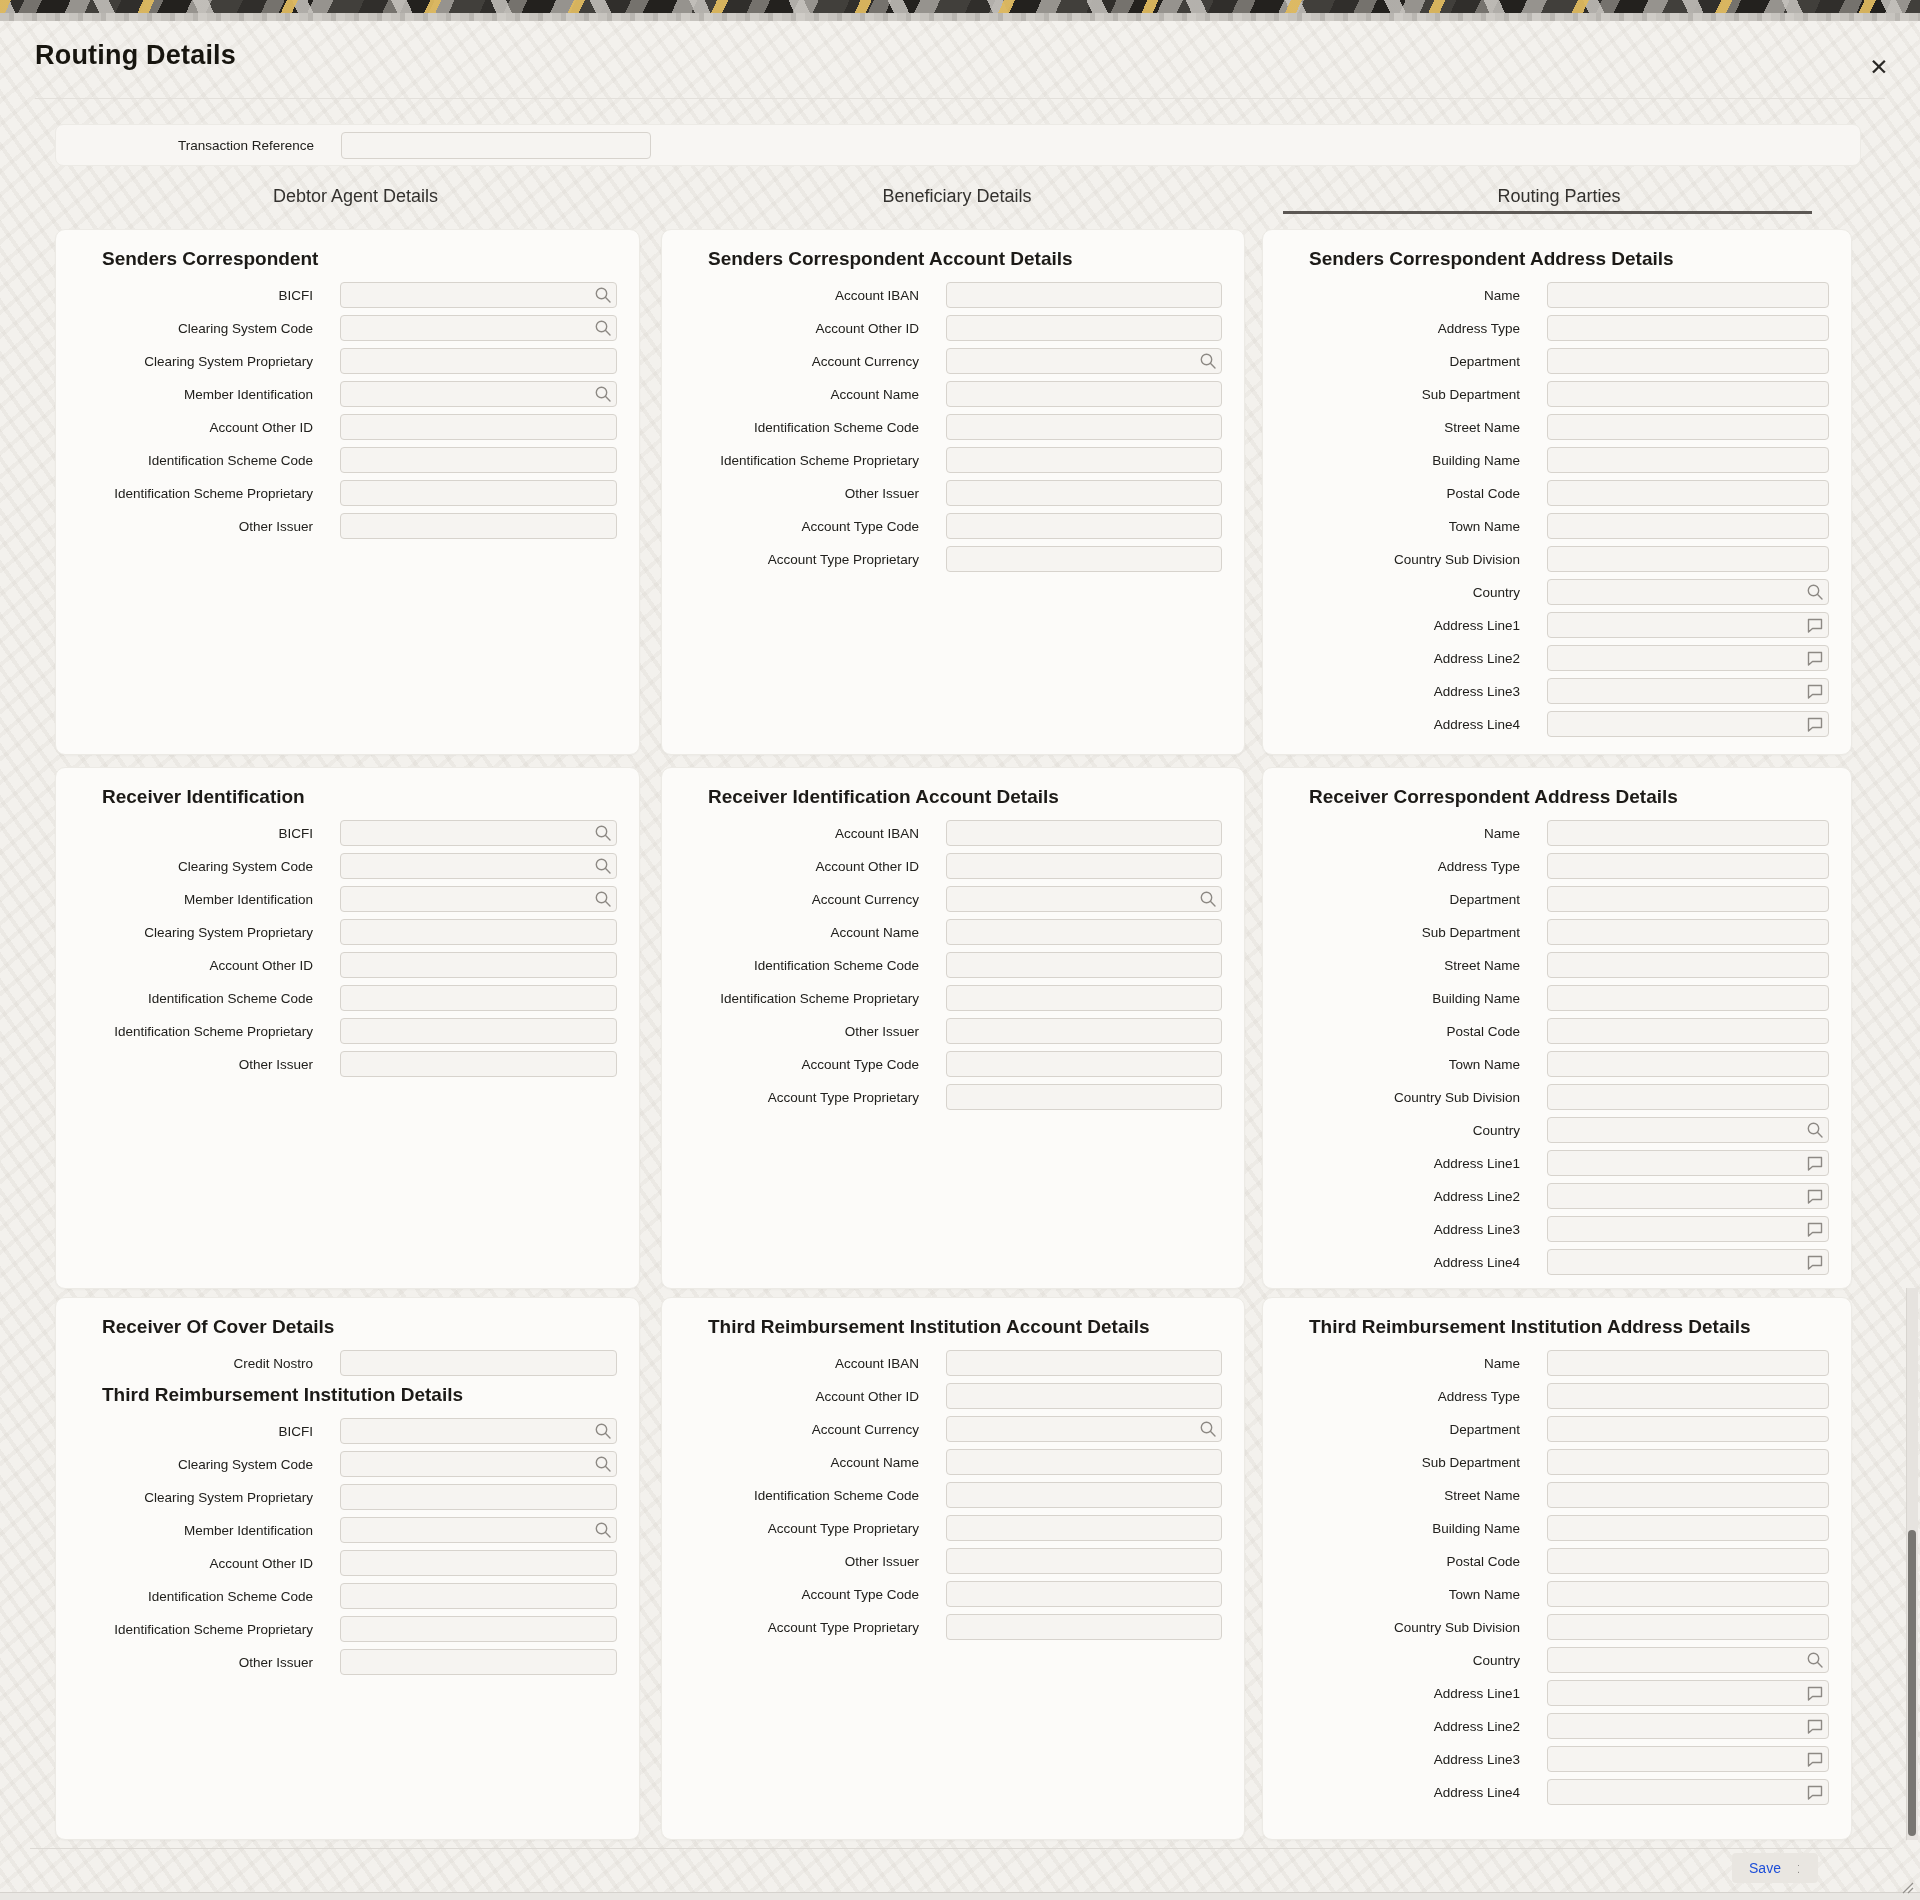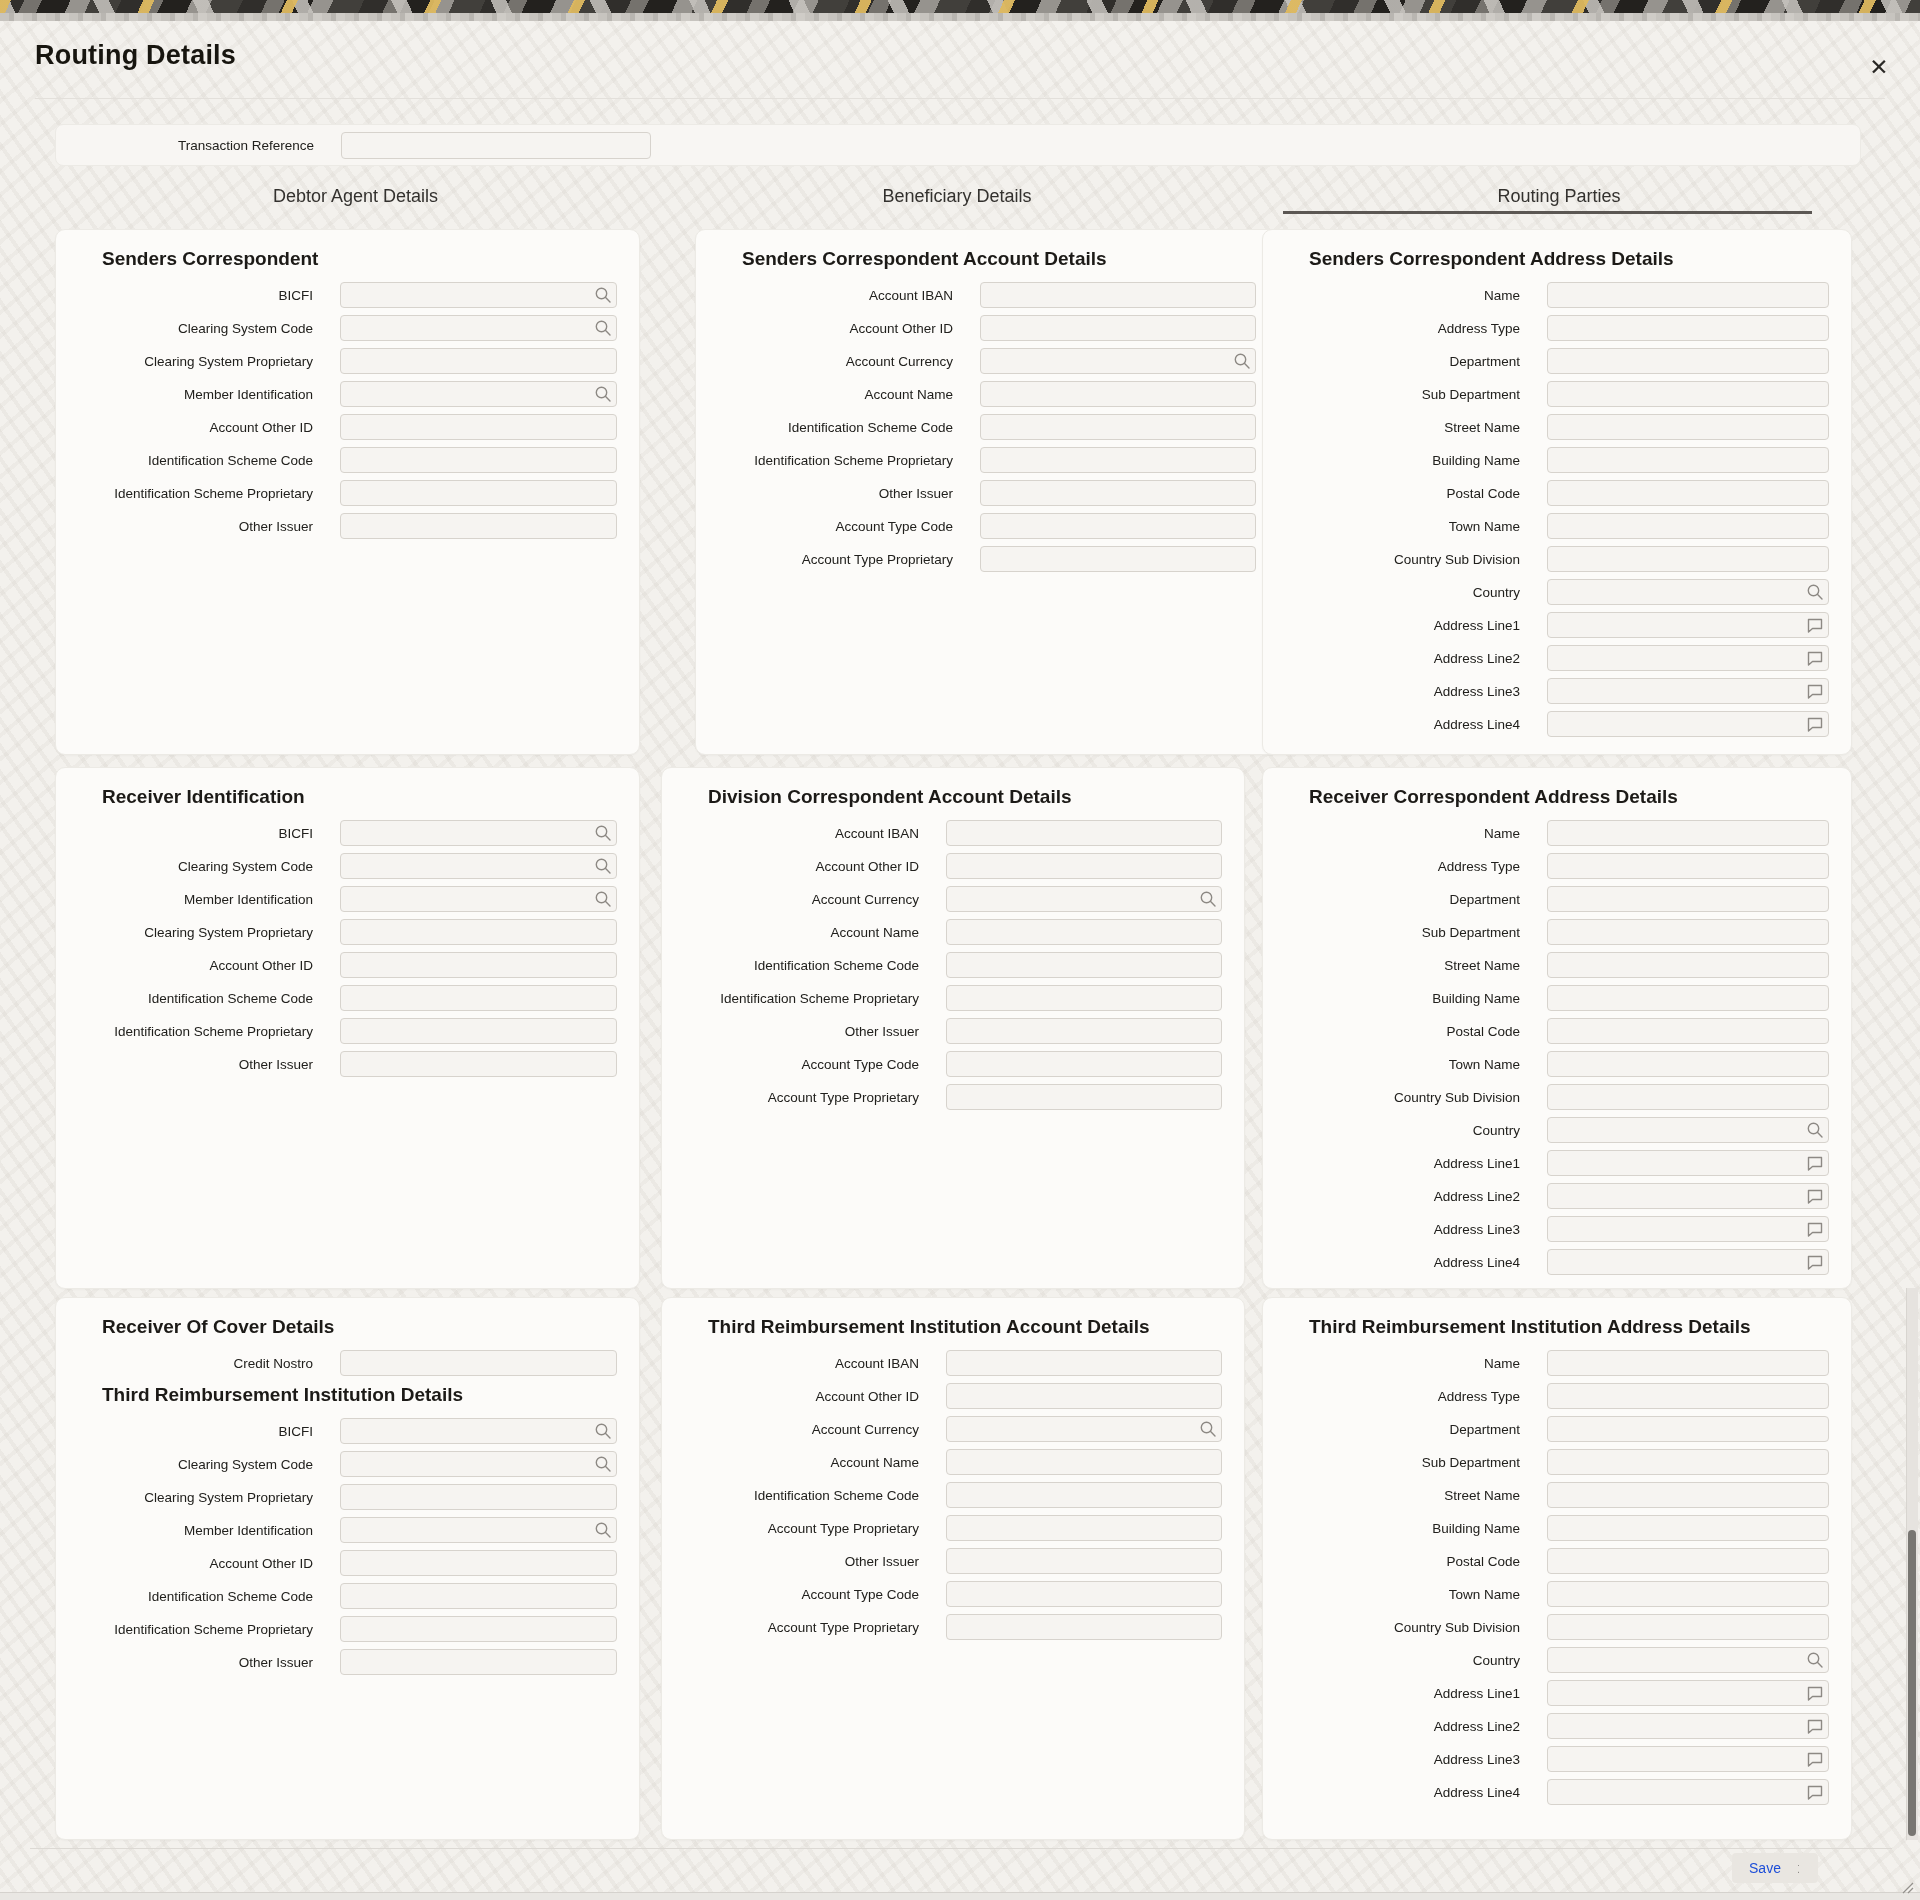--- a/index.html
+++ b/index.html
@@ -114,21 +114,21 @@
       </div>
       <div class="field">
         <div class="field-label">Identification Scheme Proprietary</div>
         <div class="input-wrap"><input type="text" class="text-input" style=""></div>
       </div>
       <div class="field">
         <div class="field-label">Other Issuer</div>
         <div class="input-wrap"><input type="text" class="text-input" style=""></div>
       </div>
     </div>
-    <div class="card" style="left: 695px; top: 229px; width: 584px; height: 526px;">
+    <div class="card" style="left: 661px; top: 229px; width: 584px; height: 526px;">
       <div class="group-title">Senders Correspondent Account Details</div>
       <div class="field">
         <div class="field-label">Account IBAN</div>
         <div class="input-wrap"><input type="text" class="text-input" style=""></div>
       </div>
       <div class="field">
         <div class="field-label">Account Other ID</div>
         <div class="input-wrap"><input type="text" class="text-input" style=""></div>
       </div>
       <div class="field">
@@ -289,21 +289,21 @@
       <div class="field">
         <div class="field-label">Identification Scheme Proprietary</div>
         <div class="input-wrap"><input type="text" class="text-input" style=""></div>
       </div>
       <div class="field">
         <div class="field-label">Other Issuer</div>
         <div class="input-wrap"><input type="text" class="text-input" style=""></div>
       </div>
     </div>
     <div class="card" style="left: 661px; top: 767px; width: 584px; height: 522px;">
-      <div class="group-title">Division Correspondent Account Details</div>
+      <div class="group-title">Receiver Identification Account Details</div>
       <div class="field">
         <div class="field-label">Account IBAN</div>
         <div class="input-wrap"><input type="text" class="text-input" style=""></div>
       </div>
       <div class="field">
         <div class="field-label">Account Other ID</div>
         <div class="input-wrap"><input type="text" class="text-input" style=""></div>
       </div>
       <div class="field">
         <div class="field-label">Account Currency</div>

